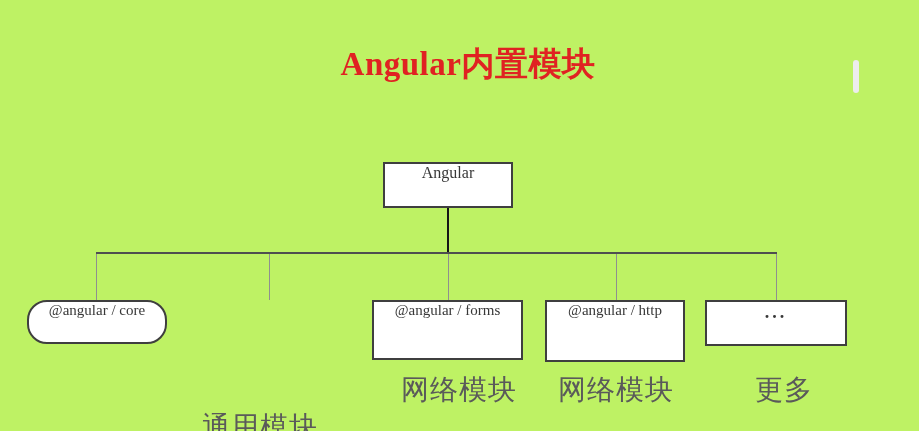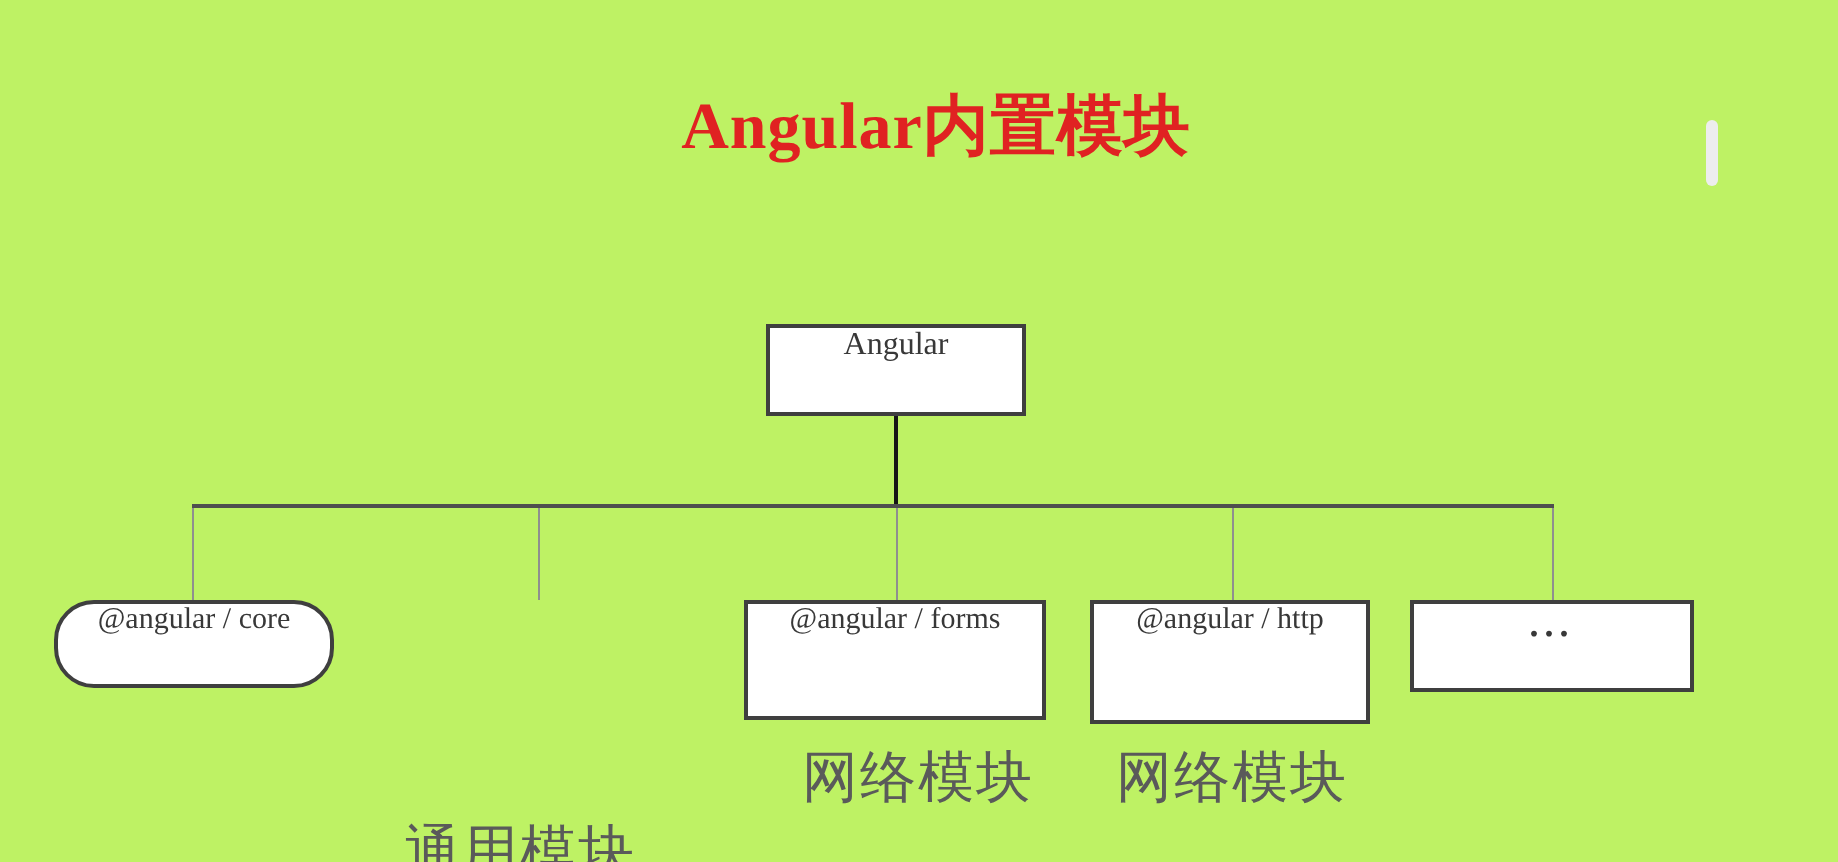--- a/index.html
+++ b/index.html
@@ -140,14 +140,15 @@
   <div class="node c3">
     <span>@angular / http</span>
   </div>
   <div class="node c4">
     <span>...</span>
   </div>
 
   <div class="caption p1">通用模块</div>
   <div class="caption p2">网络模块</div>
   <div class="caption p3">网络模块</div>
+  <div class="caption p4">更多</div>
 
 </div>
 
 </body></html>

